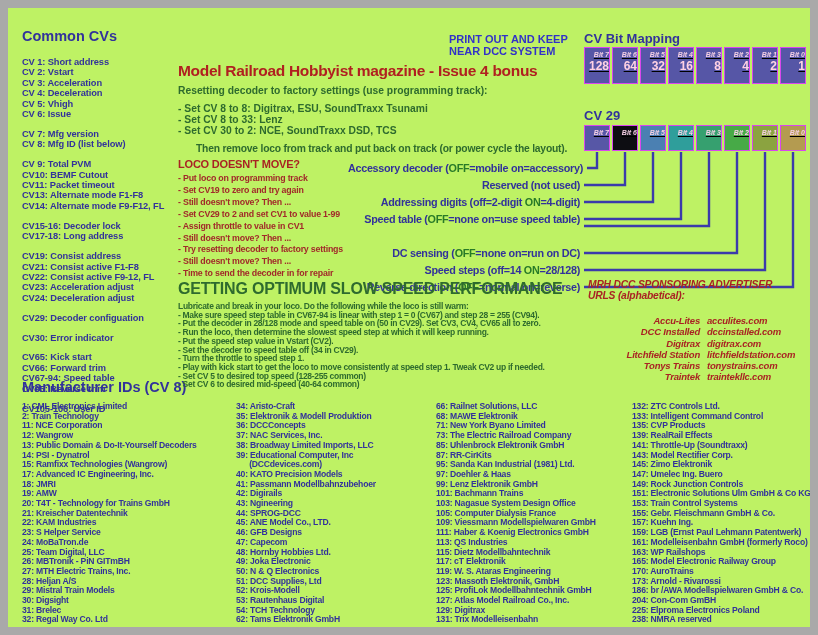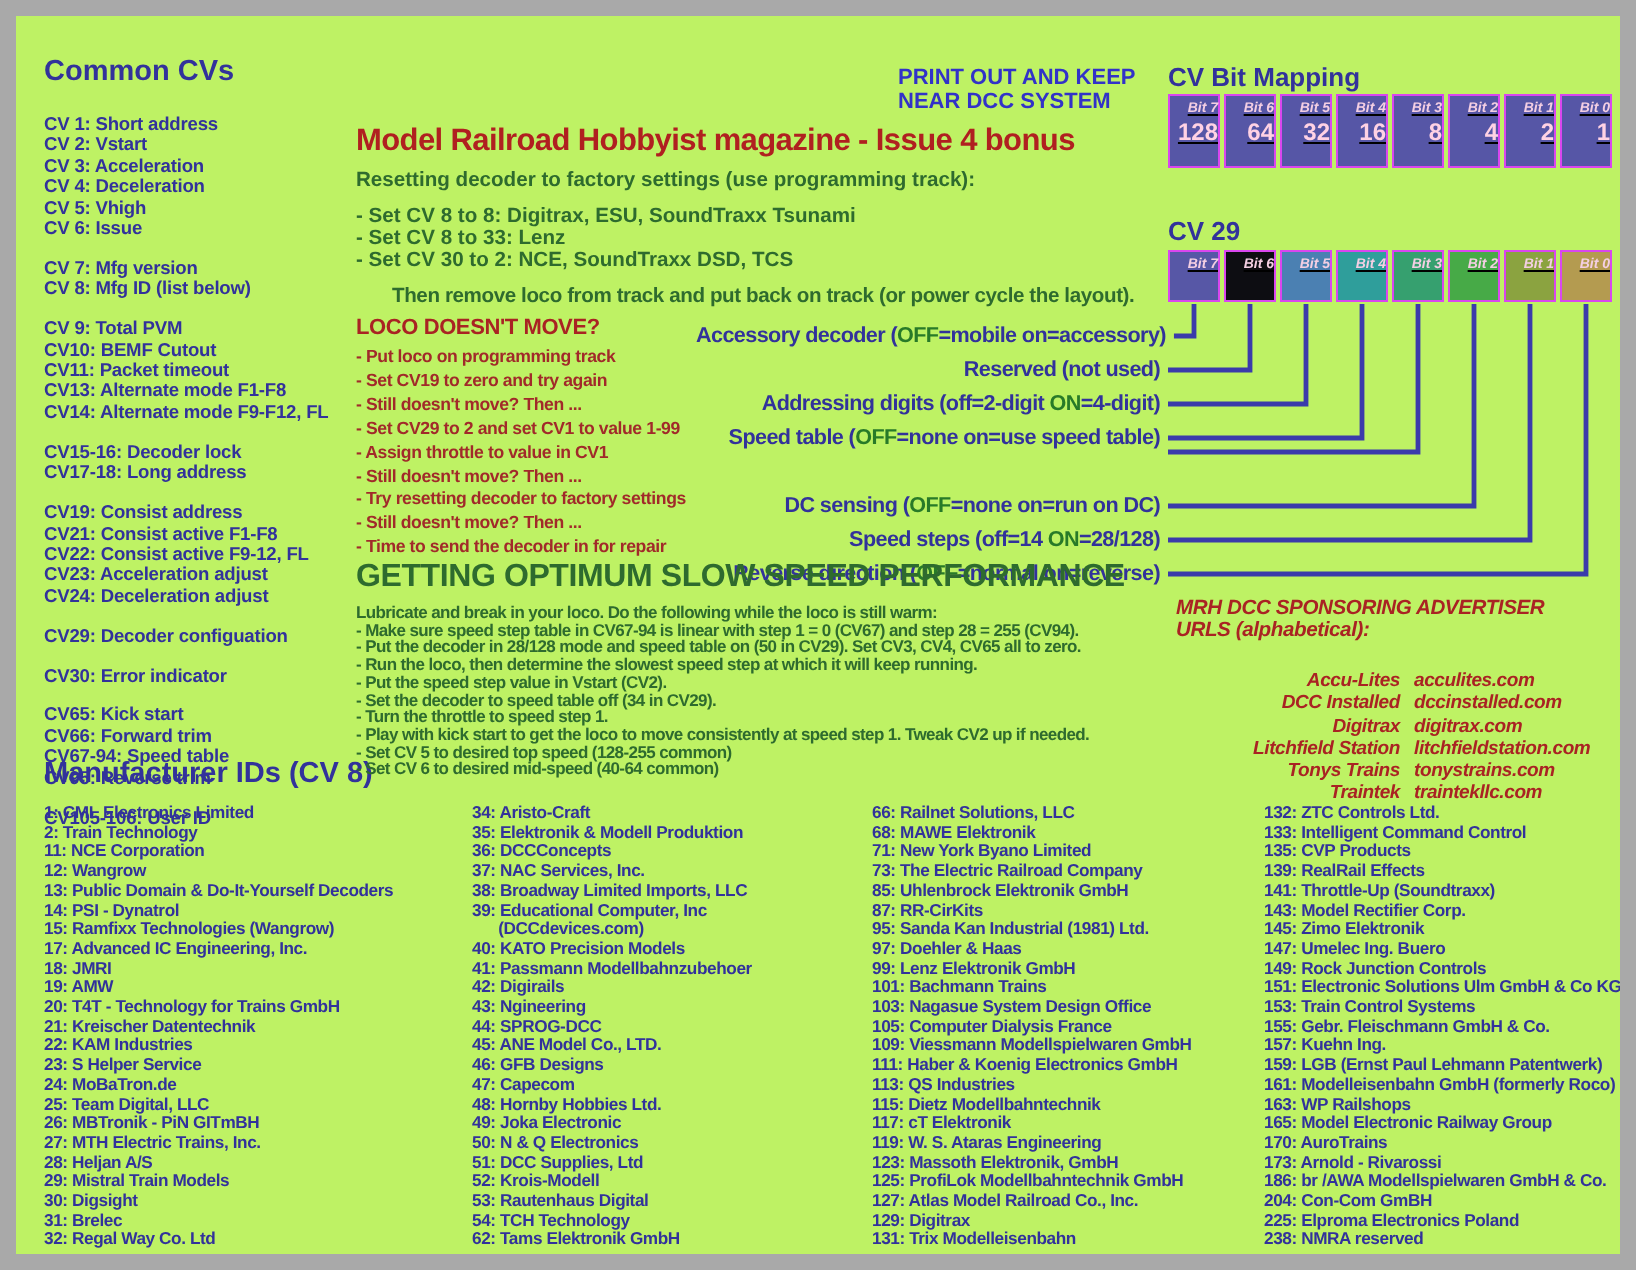--- a/index.html
+++ b/index.html
@@ -52,21 +52,21 @@
   #bitmap-title{left:576px;top:23px;font-size:13px;font-weight:bold;color:#32329b;}
   #cv29-title{left:576px;top:100px;font-size:13px;font-weight:bold;color:#32329b;}
   .bitbox{display:flex;gap:2px;}
   #bitmap-box{left:576px;top:39px;width:222px;height:37px;}
   #cv29-box{left:576px;top:117px;width:222px;height:26px;}
   .cell{flex:1;background:#5656a6;border:1px solid #d946ef;text-align:right;padding-top:3px;box-sizing:border-box;text-decoration:underline;}
   .cell .bl{font-size:7px;font-style:italic;font-weight:bold;color:#f4cfe3;display:block;line-height:8px;}
   .cell .bv{font-size:12px;font-weight:bold;color:#ffd2e4;display:block;line-height:14px;}
 
   
-  #advertisers{left:580px;top:271px;width:218px;margin-top:20px;}
+  #advertisers{left:580px;top:271px;width:218px;}
   #advertisers .hd{font-size:10.3px;line-height:11px;font-weight:bold;font-style:italic;color:#a92323;letter-spacing:-0.2px;}
   #adv-rows{margin-top:14px;}
   .adv-row{display:flex;line-height:11.3px;}
   .adv-name{width:112px;text-align:right;font-size:9.5px;font-weight:bold;font-style:italic;color:#a92323;letter-spacing:-0.2px;}
   .adv-url{margin-left:7px;font-size:9.5px;font-weight:bold;font-style:italic;color:#a92323;letter-spacing:-0.2px;}
 
   
   #mfg-cols{left:14px;top:394px;width:788px;display:flex;}
   .mfg-col{flex:none;}
   #mfg-col1{width:214px;} #mfg-col2{width:200px;} #mfg-col3{width:196px;} #mfg-col4{width:178px;}

